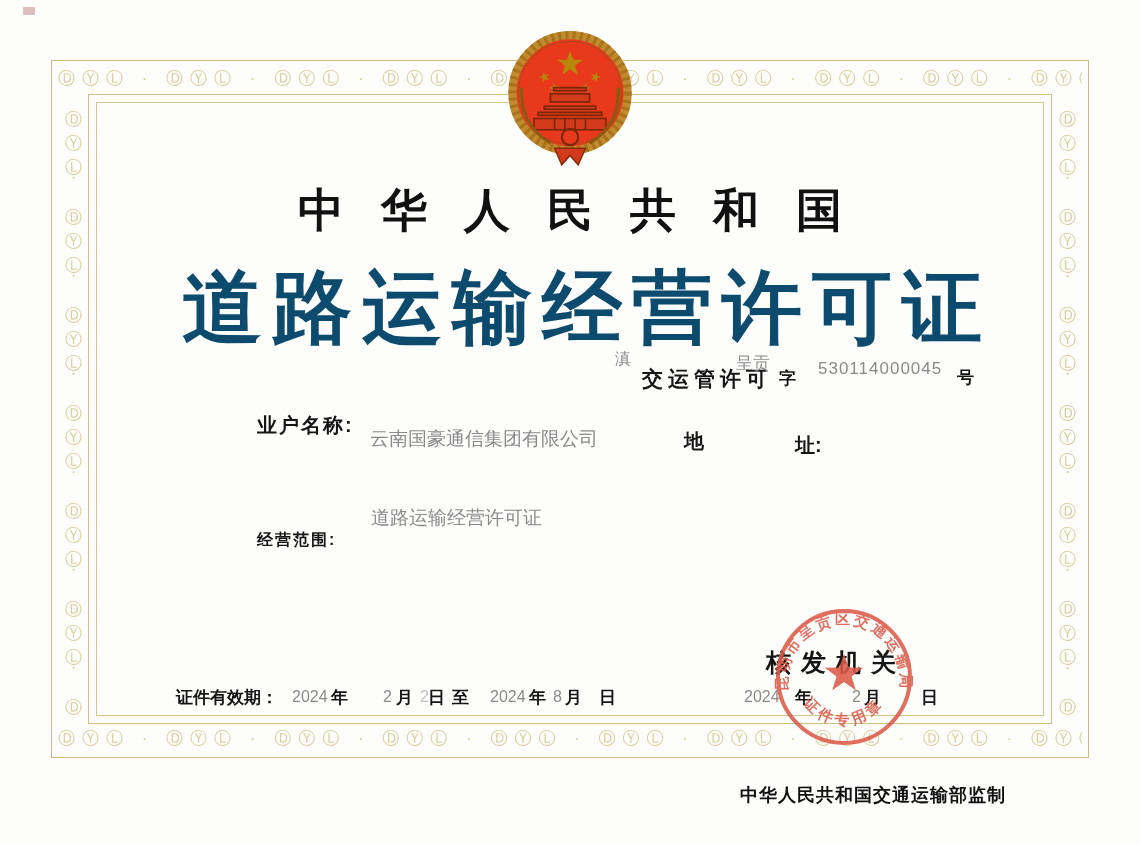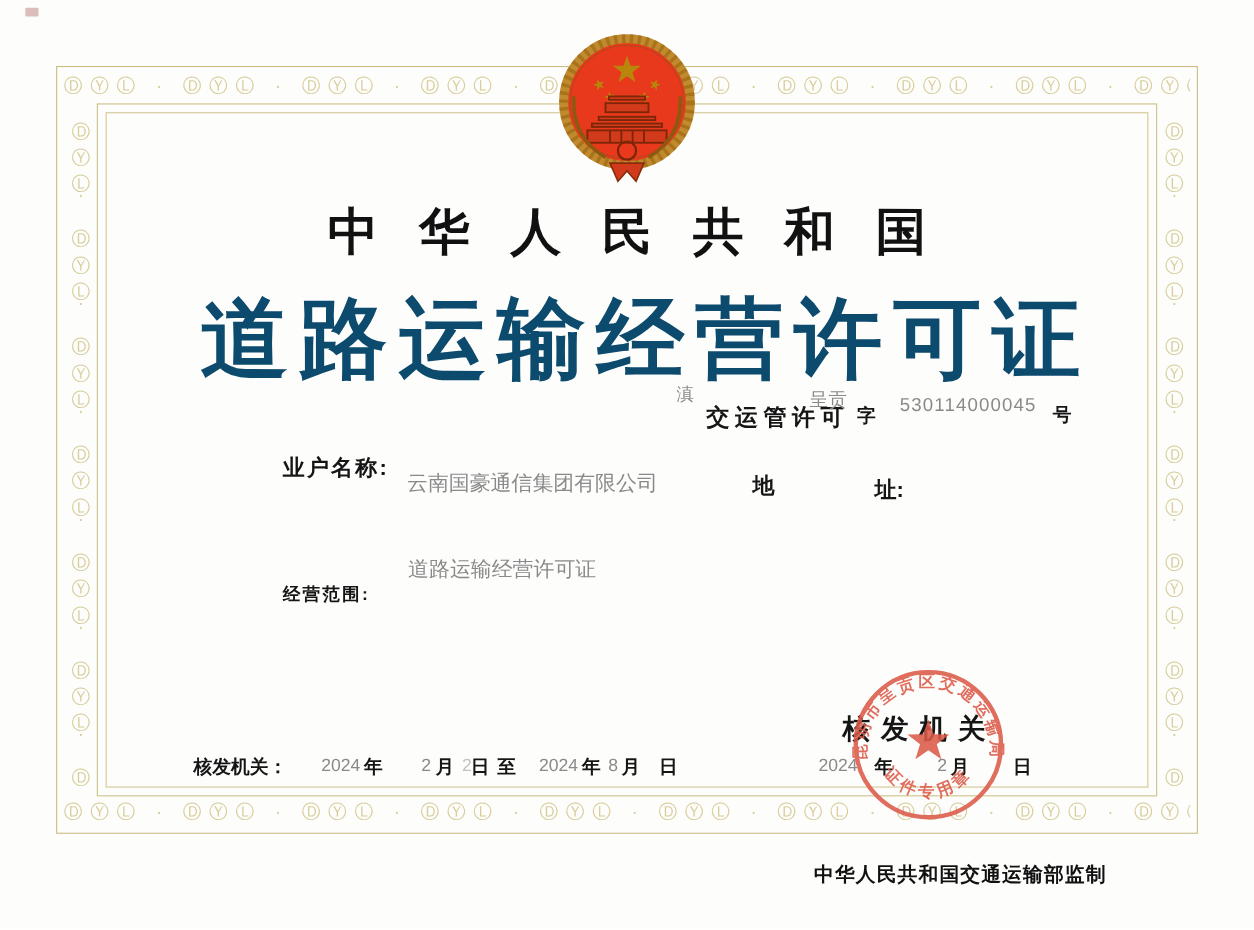--- a/index.html
+++ b/index.html
@@ -101,21 +101,21 @@
 
   <span class="abs lbl" style="left:257px;top:412px;font-size:20px;letter-spacing:2px;">业户名称:</span>
   <span class="abs val" style="left:370px;top:426px;font-size:19px;">云南国豪通信集团有限公司</span>
 
   <span class="abs lbl" style="left:684px;top:428px;font-size:20px;">地</span>
   <span class="abs lbl" style="left:795px;top:432px;font-size:20px;">址:</span>
 
   <span class="abs lbl" style="left:257px;top:506px;font-size:16px;letter-spacing:2px;margin-top:24px;">经营范围:</span>
   <span class="abs val" style="left:371px;top:505px;font-size:19px;">道路运输经营许可证</span>
 
-  <span class="abs lbl" style="left:176px;top:686px;font-size:17px;">核发机关：</span>
+  <span class="abs lbl" style="left:176px;top:686px;font-size:17px;">证件有效期：</span>
   <span class="abs val" style="left:292px;top:688px;font-size:16px;">2024</span>
   <span class="abs lbl" style="left:331px;top:686px;font-size:17px;">年</span>
   <span class="abs val" style="left:383px;top:688px;font-size:16px;">2</span>
   <span class="abs lbl" style="left:396px;top:686px;font-size:17px;">月</span>
   <span class="abs faint" style="left:420px;top:688px;font-size:16px;">2</span>
   <span class="abs lbl" style="left:428px;top:686px;font-size:17px;">日</span>
   <span class="abs lbl" style="left:452px;top:686px;font-size:17px;">至</span>
   <span class="abs val" style="left:490px;top:688px;font-size:16px;">2024</span>
   <span class="abs lbl" style="left:529px;top:686px;font-size:17px;">年</span>
   <span class="abs val" style="left:553px;top:688px;font-size:16px;">8</span>

